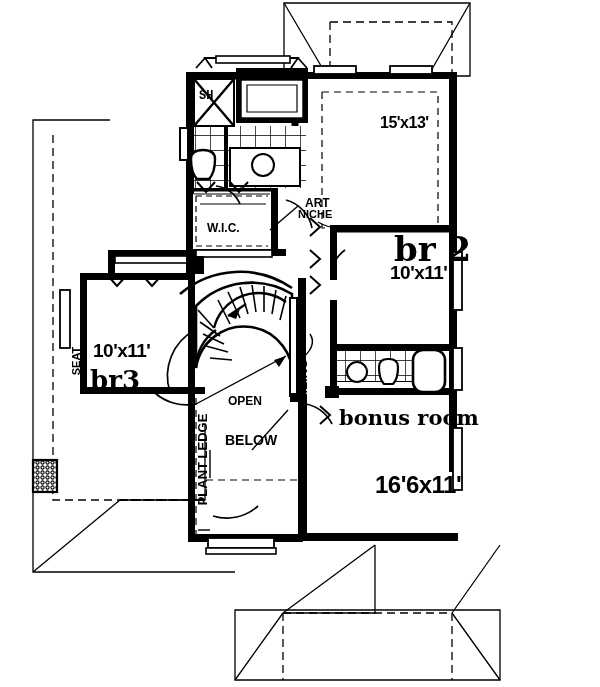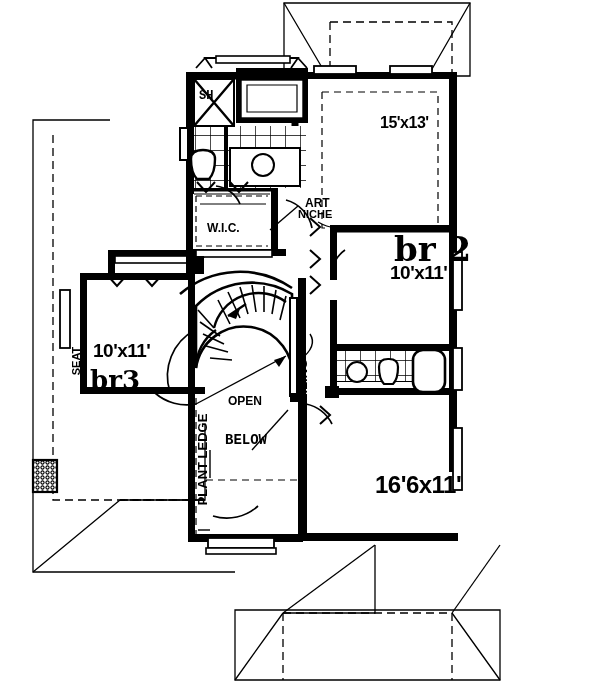--- a/index.html
+++ b/index.html
@@ -214,27 +214,28 @@
 </svg>
 
 <div class="lbl dim" style="left:380px;top:114px;font-size:16px;">15'x13'</div>
 
 <div class="lbl room-name" style="left:394px;top:229px;font-size:34px;">br 2</div>
 <div class="lbl dim" style="left:390px;top:262px;font-size:19px;">10'x11'</div>
 
 <div class="lbl dim" style="left:93px;top:340px;font-size:19px;">10'x11'</div>
 <div class="lbl room-name" style="left:90px;top:365px;font-size:26px;">br3</div>
 
+<div class="lbl room-name" style="left:339px;top:405px;font-size:21px;">bonus room</div>
 <div class="lbl dim" style="left:375px;top:431px;font-size:24px;margin-top:40px;">16'6x11'</div>
 
 <div class="lbl tiny" style="left:199px;top:89px;font-size:12px;font-family:Liberation Mono, monospace;">SH</div>
 <div class="lbl tiny" style="left:207px;top:204px;font-size:12px;margin-top:17px;">W.I.C.</div>
 <div class="lbl tiny" style="left:305px;top:196px;font-size:12px;">ART</div>
 <div class="lbl tiny" style="left:298px;top:208px;font-size:11px;">NICHE</div>
 
 <div class="lbl tiny vert" style="left:62px;top:355px;font-size:11px;transform:rotate(-90deg);">SEAT</div>
 <div class="lbl tiny vert" style="left:276px;top:378px;font-size:13px;transform:rotate(-90deg);">RAILING</div>
 <div class="lbl tiny vert" style="left:157px;top:452px;font-size:13px;transform:rotate(-90deg);">PLANT LEDGE</div>
 
 <div class="lbl tiny" style="left:228px;top:394px;font-size:12px;">OPEN</div>
-<div class="lbl tiny" style="left:225px;top:432px;font-size:14px;font-family:Liberation Mono, monospace;">BELOW</div>
+<div class="lbl tiny" style="left:225px;top:432px;font-size:14px;">BELOW</div>
 
 </div>
 
 </body></html>

